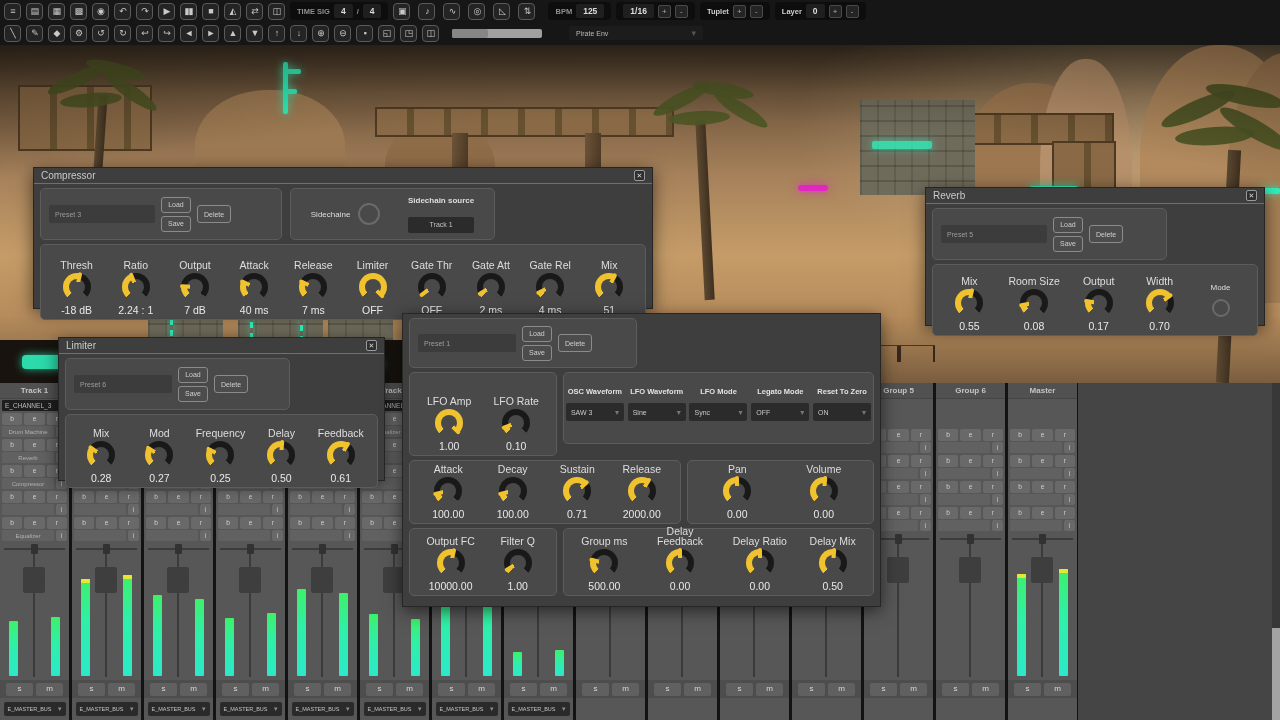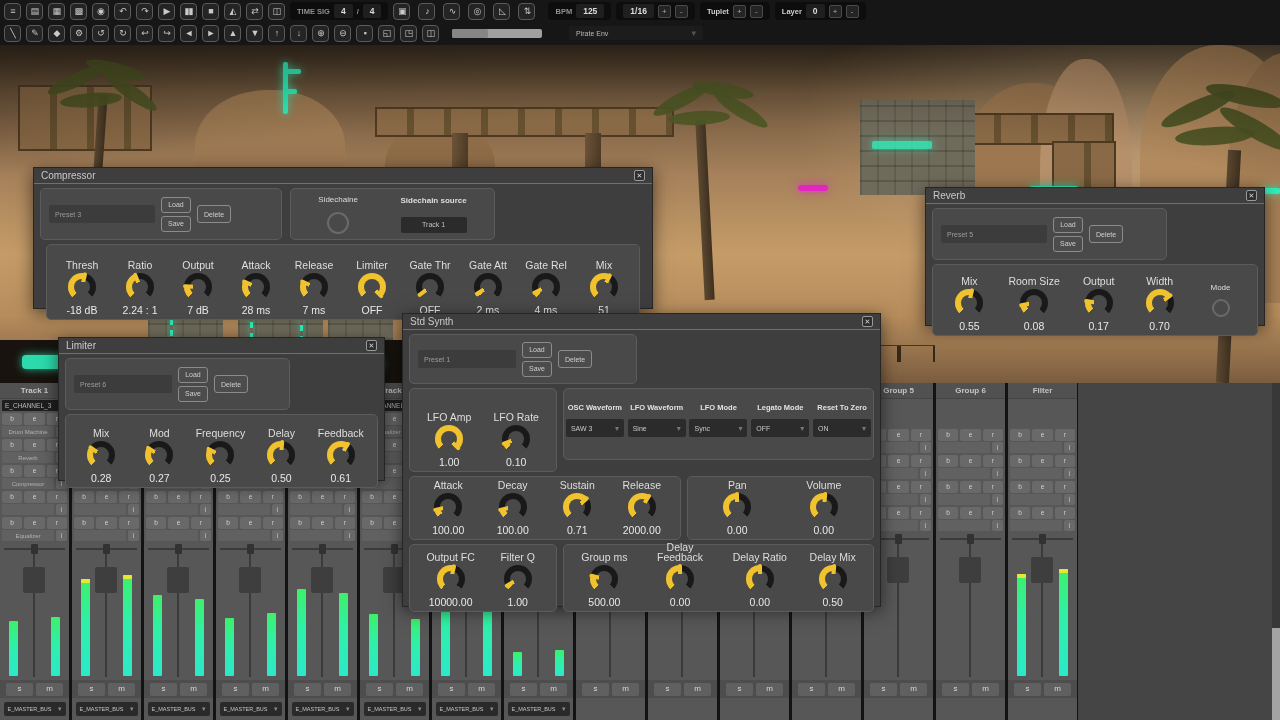--- a/index.html
+++ b/index.html
@@ -1141,21 +1141,21 @@
           <div class="meter r" style="height: 0%;"></div>
           <div class="fhandle"></div>
         </div>
         <div class="s-sm">
           <button class="smb">s</button>
           <button class="smb">m</button>
         </div>
         <div class="s-bus"></div>
       </div>
       <div class="strip">
-        <div class="s-head">Filter</div>
+        <div class="s-head">Master</div>
         <div class="s-spacer"></div>
         <div class="slot-btns">
           <button class="sb">b</button>
           <button class="sb">e</button>
           <button class="sb">r</button>
         </div>
         <div class="slot-lbl">
           <div class="nm">&nbsp;</div>
           <button class="ib">i</button>
         </div>
@@ -1220,31 +1220,31 @@
   <div class="row" style="gap:8px;padding:4px 6px">
     <div class="panel preset-panel" style="width:242px;height:52px">
       <div class="p-input" style="width:100px">Preset 3</div>
       <div class="pcol">
         <button class="pbtn">Load</button>
         <button class="pbtn">Save</button>
       </div>
       <button class="pbtn" style="height:18px">Delete</button>
     </div>
     <div class="panel" style="width:205px;height:52px;display:flex;align-items:center;justify-content:space-around;padding:0 6px">
-      <div style="display:flex;flex-direction:column;align-items:center;gap:8px">
+      <div style="display:flex;flex-direction:row;align-items:center;gap:8px">
         <span class="lblsm">Sidechaine</span>
         <button class="circle"></button>
       </div>
       <div style="display:flex;flex-direction:column;align-items:center;gap:12px">
         <span class="lblsm b">Sidechain source</span>
         <button class="srcbox">Track 1</button>
       </div>
     </div>
   </div>
-  <div class="panel kn-row" style="margin:0 12px;height:76px">
+  <div class="panel kn-row" style="margin:0 6px;height:76px">
       <div class="knob-unit">
         <div class="k-label">Thresh</div>
         <div class="knob" style="background: conic-gradient(from 225deg, rgb(240, 195, 46) 0deg, rgb(240, 195, 46) 148.5deg, rgb(25, 25, 25) 148.5deg, rgb(25, 25, 25) 270deg, transparent 270deg, transparent 360deg);">
           <div class="hole"></div>
           <div class="ptr" style="transform: rotate(13.5deg);"></div>
         </div>
         <div class="k-value">-18 dB</div>
       </div>
       <div class="knob-unit">
         <div class="k-label">Ratio</div>
@@ -1261,21 +1261,21 @@
           <div class="ptr" style="transform: rotate(-86.4deg);"></div>
         </div>
         <div class="k-value">7 dB</div>
       </div>
       <div class="knob-unit">
         <div class="k-label">Attack</div>
         <div class="knob" style="background: conic-gradient(from 225deg, rgb(240, 195, 46) 0deg, rgb(240, 195, 46) 70.2deg, rgb(25, 25, 25) 70.2deg, rgb(25, 25, 25) 270deg, transparent 270deg, transparent 360deg);">
           <div class="hole"></div>
           <div class="ptr" style="transform: rotate(-64.8deg);"></div>
         </div>
-        <div class="k-value">28 ms</div>
+        <div class="k-value">40 ms</div>
       </div>
       <div class="knob-unit">
         <div class="k-label">Release</div>
         <div class="knob" style="background: conic-gradient(from 225deg, rgb(240, 195, 46) 0deg, rgb(240, 195, 46) 70.2deg, rgb(25, 25, 25) 70.2deg, rgb(25, 25, 25) 270deg, transparent 270deg, transparent 360deg);">
           <div class="hole"></div>
           <div class="ptr" style="transform: rotate(-64.8deg);"></div>
         </div>
         <div class="k-value">7 ms</div>
       </div>
       <div class="knob-unit">
@@ -1430,24 +1430,20 @@
         <div class="knob" style="background: conic-gradient(from 225deg, rgb(240, 195, 46) 0deg, rgb(240, 195, 46) 167.4deg, rgb(25, 25, 25) 167.4deg, rgb(25, 25, 25) 270deg, transparent 270deg, transparent 360deg);">
           <div class="hole"></div>
           <div class="ptr" style="transform: rotate(32.4deg);"></div>
         </div>
         <div class="k-value">0.61</div>
       </div>
     </div>
 </div>
 
 <div class="win" style="left:402px;top:313px;width:477px;height:292px">
-  <div class="w-title">
-    <span>Std Synth</span>
-    <button class="w-close">✕</button>
-  </div>
   <div style="padding:4px 6px 0">
     <div class="panel preset-panel" style="width:228px;height:50px">
       <div class="p-input" style="width:92px">Preset 1</div>
       <div class="pcol">
         <button class="pbtn">Load</button>
         <button class="pbtn">Save</button>
       </div>
       <button class="pbtn" style="height:18px">Delete</button>
     </div>
   </div>

